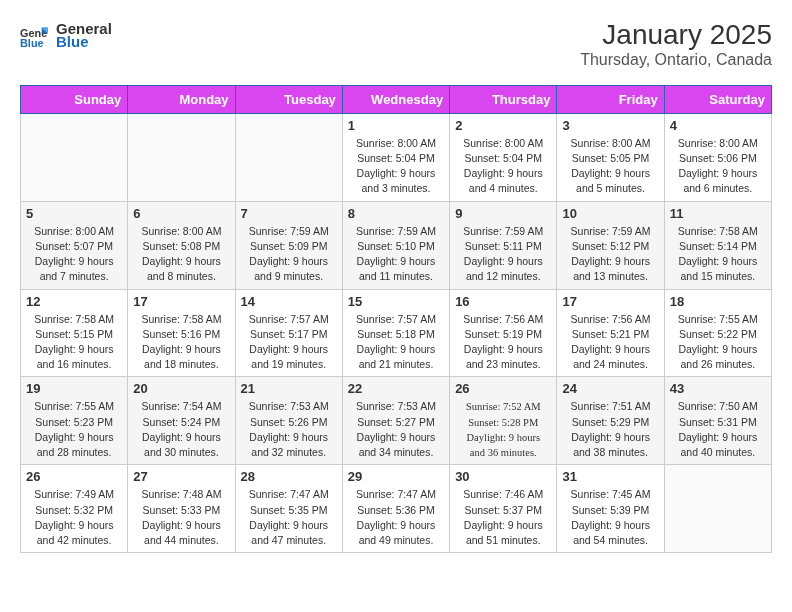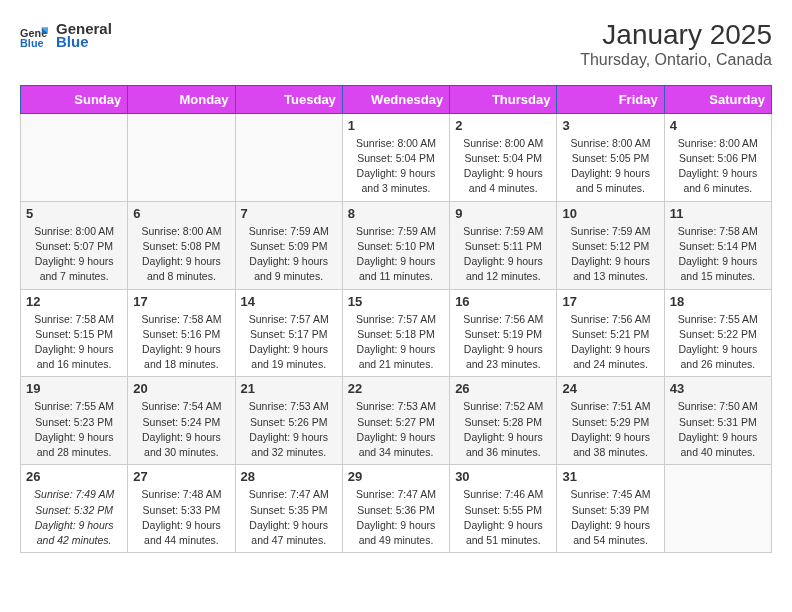--- a/index.html
+++ b/index.html
@@ -274,21 +274,21 @@
         </td>
         <td>
           <span class="day-num">22</span>
           <div class="day-info" style="white-space: pre-line;">Sunrise: 7:53 AM
 Sunset: 5:27 PM
 Daylight: 9 hours
 and 34 minutes.</div>
         </td>
         <td>
           <span class="day-num">26</span>
-          <div class="day-info" style="white-space: pre-line;">Sunrise: 7:52 AM
+          <div class="day-info" style="white-space: pre-line; font-family: Liberation Serif, serif;">Sunrise: 7:52 AM
 Sunset: 5:28 PM
 Daylight: 9 hours
 and 36 minutes.</div>
         </td>
         <td>
           <span class="day-num">24</span>
           <div class="day-info" style="white-space: pre-line;">Sunrise: 7:51 AM
 Sunset: 5:29 PM
 Daylight: 9 hours
 and 38 minutes.</div>
@@ -297,21 +297,21 @@
           <span class="day-num">43</span>
           <div class="day-info" style="white-space: pre-line;">Sunrise: 7:50 AM
 Sunset: 5:31 PM
 Daylight: 9 hours
 and 40 minutes.</div>
         </td>
       </tr>
       <tr>
         <td>
           <span class="day-num">26</span>
-          <div class="day-info" style="white-space: pre-line; font-style: italic;">Sunrise: 7:49 AM
+          <div class="day-info" style="white-space: pre-line;">Sunrise: 7:49 AM
 Sunset: 5:32 PM
 Daylight: 9 hours
 and 42 minutes.</div>
         </td>
         <td>
           <span class="day-num">27</span>
           <div class="day-info" style="white-space: pre-line;">Sunrise: 7:48 AM
 Sunset: 5:33 PM
 Daylight: 9 hours
 and 44 minutes.</div>
@@ -326,21 +326,21 @@
         <td>
           <span class="day-num">29</span>
           <div class="day-info" style="white-space: pre-line;">Sunrise: 7:47 AM
 Sunset: 5:36 PM
 Daylight: 9 hours
 and 49 minutes.</div>
         </td>
         <td>
           <span class="day-num">30</span>
           <div class="day-info" style="white-space: pre-line;">Sunrise: 7:46 AM
-Sunset: 5:55 PM
+Sunset: 5:37 PM
 Daylight: 9 hours
 and 51 minutes.</div>
         </td>
         <td>
           <span class="day-num">31</span>
           <div class="day-info" style="white-space: pre-line;">Sunrise: 7:45 AM
 Sunset: 5:39 PM
 Daylight: 9 hours
 and 54 minutes.</div>
         </td>

